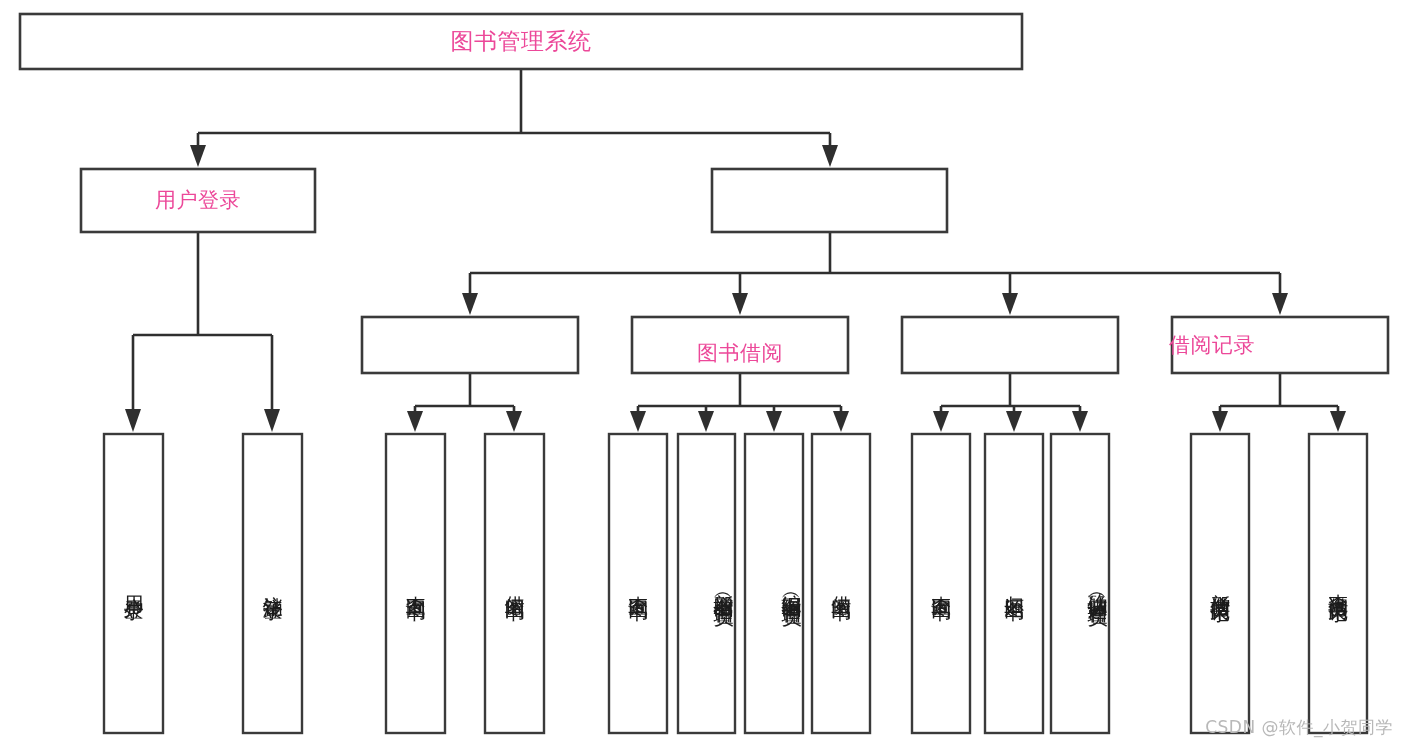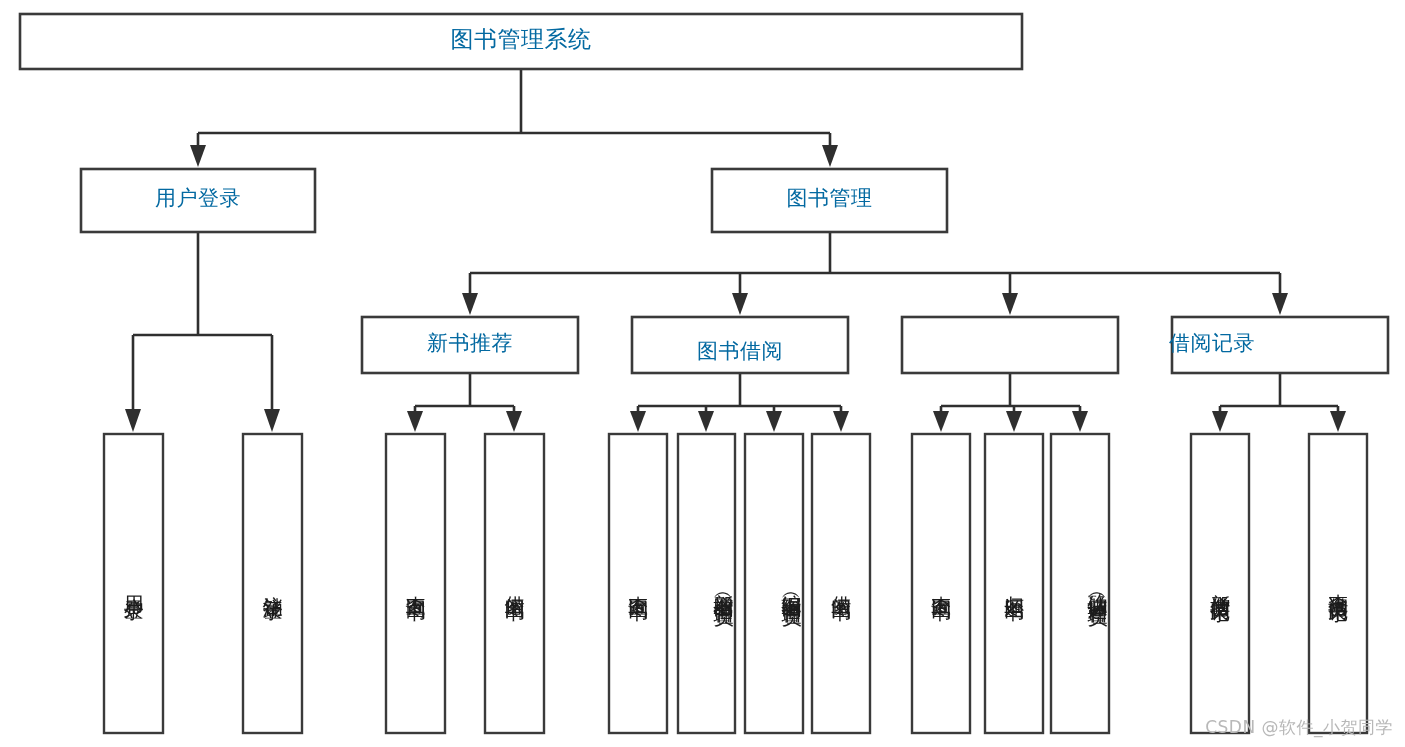--- a/index.html
+++ b/index.html
@@ -44,27 +44,27 @@
   }
   .arrow-head {
     fill: #2f2f2f;
     stroke: none;
   }
   .node-label {
     position: absolute;
     display: flex;
     align-items: center;
     justify-content: center;
-    color: #0369a1;
+    color: #ec4899;
     font-size: 21px;
     line-height: 1.25;
     letter-spacing: 0.5px;
     white-space: nowrap;
     pointer-events: none;
-    font-family: Liberation Mono, monospace;
+    font-family: Liberation Sans, sans-serif;
     text-align: center;
   }
   .leaf-label {
     position: absolute;
     display: flex;
     align-items: center;
     justify-content: center;
     color: #1c1c1c;
     font-size: 20px;
     line-height: 1.18;
@@ -187,23 +187,21 @@
     <rect class="node-box-thin" x="912" y="434" width="58" height="299"></rect>
     <rect class="node-box-thin" x="985" y="434" width="58" height="299"></rect>
     <rect class="node-box-thin" x="1051" y="434" width="58" height="299"></rect>
     <rect class="node-box-thin" x="1191" y="434" width="58" height="299"></rect>
     <rect class="node-box-thin" x="1309" y="434" width="58" height="299"></rect>
   </svg>
 
   <div class="node-label" style="left:20px;  top:14px;  width:1002px; height:55px; font-size:23px;">图书管理系统</div>
 
   <div class="node-label" style="left:81px;  top:169px; width:234px; height:63px;">用户登录</div>
-  <div class="node-label" style="left:712px; top:169px; width:235px; height:63px;">图书管理</div>
-
-  <div class="node-label" style="left:362px; top:317px; width:216px; height:56px;">新书推荐</div>
+
   <div class="node-label" style="left:632px; top:317px; width:216px; height:72px;">图书借阅</div>
   <div class="node-label" style="left:1104px; top:317px; width:216px; height:56px;">借阅记录</div>
 
   <div class="leaf-label" style="left:104px;  top:434px; width:59px; height:299px;">用户登录</div>
   <div class="leaf-label" style="left:243px;  top:434px; width:59px; height:299px;">注销登录</div>
   <div class="leaf-label" style="left:386px;  top:434px; width:59px; height:299px;">查询图书</div>
   <div class="leaf-label" style="left:485px;  top:434px; width:59px; height:299px;">借阅图书</div>
   <div class="leaf-label" style="left:609px;  top:434px; width:58px; height:299px;">查询图书</div>
   <div class="leaf-label" style="left:678px;  top:434px; width:57px; height:299px; align-items:flex-start; padding-top:6px; box-sizing:border-box;">新增图书（管理员）</div>
   <div class="leaf-label" style="left:745px;  top:434px; width:58px; height:299px; align-items:flex-start; padding-top:6px; box-sizing:border-box;">编辑图书（管理员）</div>

